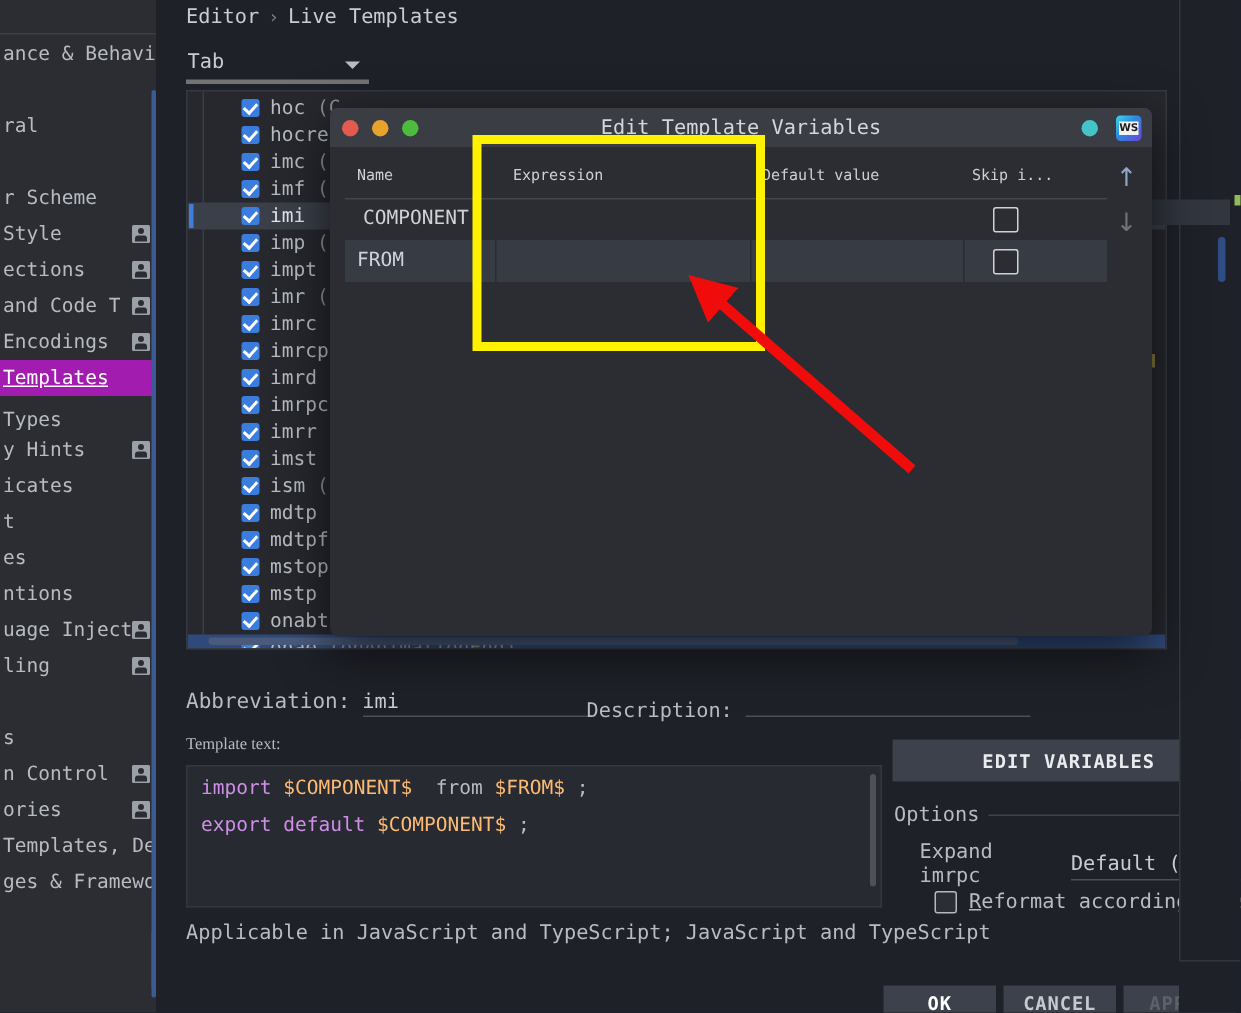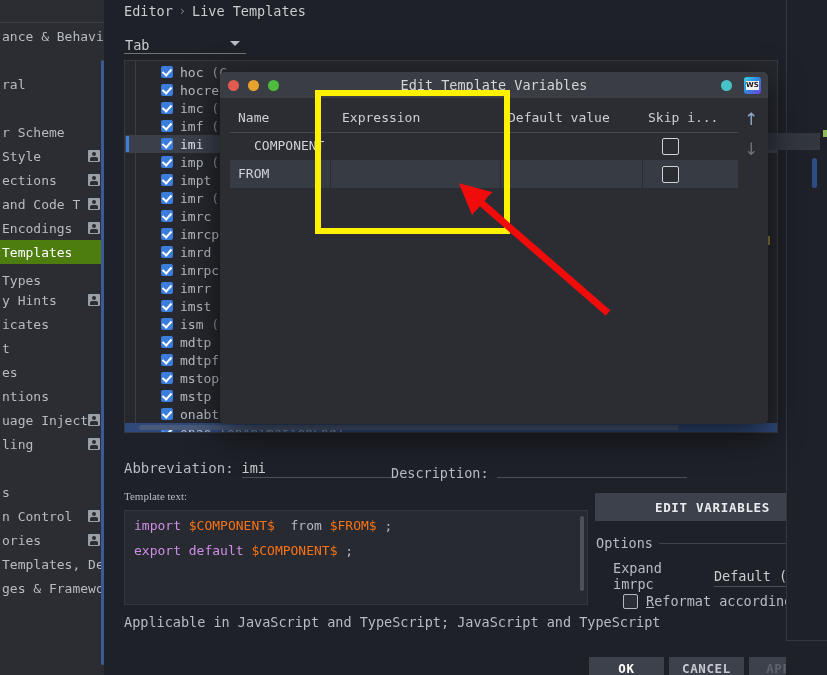--- a/index.html
+++ b/index.html
@@ -19,21 +19,21 @@
     overflow:hidden;
   }
   #sidebar .divider{position:absolute;left:0;top:22px;width:104px;height:1px;background:#3c3f46;}
   #sidebar .srow{
     position:absolute;left:0;width:104px;height:24px;
     display:flex;align-items:center;
     font-family:"DejaVu Sans Mono","Liberation Mono",monospace;
     font-size:13px;color:#b7bbc2;white-space:nowrap;
   }
   #sidebar .srow .txt{padding-left:2px;overflow:hidden;}
-  #sidebar .srow.sel{background:#4d7c0f;color:#ffffff;}
+  #sidebar .srow.sel{background:#a21caf;color:#ffffff;text-decoration:underline;}
   #sidebar .srow .badge{
     position:absolute;right:4px;top:6px;width:12px;height:12px;
     background:#9aa0a8;border-radius:1px;
   }
   #sidebar .srow .badge:before{
     content:"";position:absolute;left:4px;top:1.5px;width:4px;height:4px;
     border-radius:50%;background:#2b2d33;
   }
   #sidebar .srow .badge:after{
     content:"";position:absolute;left:2px;top:6.5px;width:8px;height:4px;
@@ -44,22 +44,22 @@
 
   
   #main{left:104px;top:0;width:723px;height:675px;background:#1e2128;}
 
   #breadcrumb{left:124px;top:0px;height:22px;display:flex;align-items:center;gap:6px;
     font-size:13.5px;color:#c9ccd1;}
   #breadcrumb .sep{color:#7a7f88;font-size:12px;}
 
   #expandrow{left:124px;top:33px;display:flex;align-items:center;gap:10px;}
   #expandrow .lbl{color:#b7bbc2;font-size:13.5px;}
-  #combo1{position:relative;width:122px;height:20px;border-bottom:1px solid #737373;
-          display:flex;align-items:flex-end;}
+  #combo1{position:relative;width:122px;height:20px;border-bottom:3px solid #737373;
+          display:flex;align-items:flex-start;}
   #combo1 .val{font-size:13.5px;color:#c9ccd1;padding-left:1px;}
   .caret{width:0;height:0;border-left:5px solid transparent;border-right:5px solid transparent;
          border-top:5px solid #b9bcc2;}
   #combo1 .caret{position:absolute;right:6px;top:8px;}
 
   
   #list{
     left:124px;top:60px;width:652px;height:371px;
     background:#26282e;border:1px solid #363940;overflow:hidden;
   }
@@ -89,21 +89,21 @@
   #descr .lbl{font-size:13.5px;color:#b7bbc2;}
   #descr .fld{width:190px;border-bottom:1px solid #4a4f58;height:17px;}
 
   #ttlabel{left:124px;top:490px;font-size:11px;color:#b7bbc2;font-family:Liberation Serif, serif;}
   #tteditor{
     left:124px;top:510px;width:462px;height:93px;
     background:#272a30;border:1px solid #34373e;overflow:hidden;
   }
   #tteditor .code{position:absolute;left:9px;font-size:13px;white-space:pre;font-family:"DejaVu Sans Mono","Liberation Mono",monospace;}
   .kw{color:#cf8ee8;}
-  .var{color:#f97316;margin-top:16px;}
+  .var{color:#fdba74;margin-top:16px;}
   .pln{color:#b7bbc2;}
   #tt-sb{position:absolute;right:3px;top:5px;width:4px;height:75px;background:#4c515a;border-radius:2px;}
 
   #applicable{left:124px;top:614px;font-size:13.5px;color:#b7bbc2;white-space:nowrap;}
 
   
   #editvars{
     left:595px;top:493px;width:235px;height:28px;background:#3c414b;
     display:flex;align-items:center;justify-content:center;
     font-size:12.5px;letter-spacing:.7px;color:#e9ebee;font-weight:bold;
@@ -150,21 +150,21 @@
   .tl.green{left:48px;background:#4cbb3e;}
   #dlg-teal{position:absolute;right:36px;top:8px;width:11px;height:11px;border-radius:50%;background:#44c3c8;}
   #dlg-appicon{position:absolute;right:7px;top:5px;width:17px;height:17px;border-radius:3px;
      background:linear-gradient(135deg,#3dd9e8 0%,#2b8fe0 40%,#6a44d9 100%);}
   #dlg-appicon:after{content:"WS";position:absolute;left:2px;top:4px;width:13px;height:9px;
      background:#f2f2f2;color:#1b1b1b;font-size:7px;font-weight:bold;line-height:9px;text-align:center;
      font-family:"DejaVu Sans","Liberation Sans",sans-serif;}
 
   #dlg-table{position:absolute;left:10px;top:32px;width:508px;height:340px;}
   #thead{position:absolute;left:0;top:0;width:508px;height:28px;border-bottom:1px solid #44474e;}
-  #thead .th{position:absolute;top:0;height:28px;line-height:28px;font-size:13px;color:#cdd0d5;}
+  #thead .th{position:absolute;top:0;height:28px;line-height:28px;font-size:10px;color:#cdd0d5;}
   .trow{position:absolute;left:0;width:508px;height:28px;}
   .trow.alt{background:#373b44;}
   .trow .cell{position:absolute;top:0;height:28px;line-height:28px;font-size:13px;color:#cfd2d7;}
   .trow .vdiv{position:absolute;top:0;width:1px;height:28px;background:#2b2d33;}
   .tchk{position:absolute;width:15px;height:15px;border:1.6px solid #cfd2d7;background:#2b2d33;border-radius:2px;}
   #tbody-bg{position:absolute;left:0;top:28px;width:508px;height:300px;}
   #dlg-updown{position:absolute;right:6px;top:34px;width:22px;height:64px;}
   .ud{position:absolute;left:0;width:22px;height:26px;text-align:center;font-size:17px;line-height:26px;
       font-family:"DejaVu Sans","Liberation Sans",sans-serif;}
   .ud.up{top:0;color:#8fa8c8;}
@@ -436,21 +436,21 @@
   <div id="dlg-table">
     <div id="tbody-bg"></div>
     <div id="thead">
       <span class="th" style="left:8px;">Name</span>
       <span class="th" style="left:278px;">Default value</span>
       <span class="th" style="left:112px;">Expression</span>
       <span class="th" style="left:418px;">Skip i...</span>
     </div>
     <div id="tbody">
         <div class="trow" style="top: 28px;">
-          <span class="cell" style="left: 24px;">COMPONENT</span>
+          <span class="cell" style="left: 12px;">COMPONENT</span>
           <span class="cell" style="left: 112px;"></span>
           <span class="cell" style="left: 278px;"></span>
           <span class="tchk" style="left: 432px; top: 6px;"></span>
         </div>
         <div class="trow alt" style="top: 56px;">
           <span class="cell" style="left: 8px;">FROM</span>
           <span class="cell" style="left: 112px;"></span>
           <span class="cell" style="left: 278px;"></span>
           <span class="tchk" style="left: 432px; top: 6px;"></span>
           <span class="vdiv" style="left: 100px;"></span>

